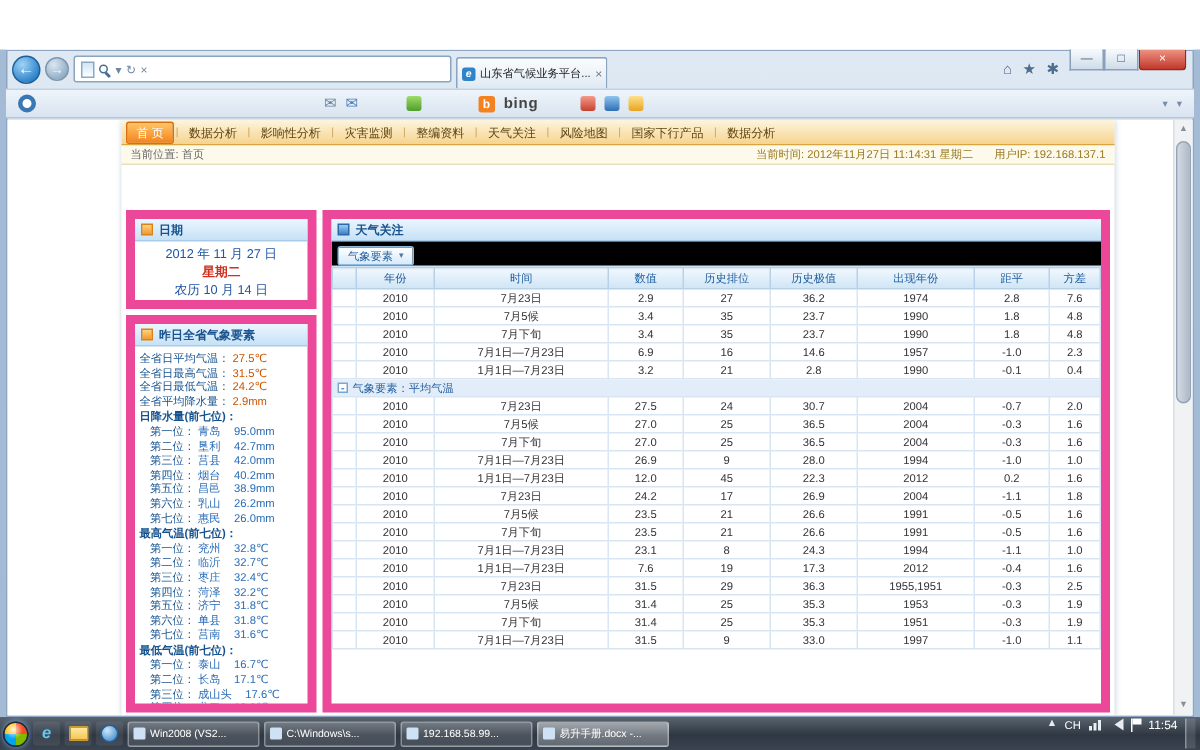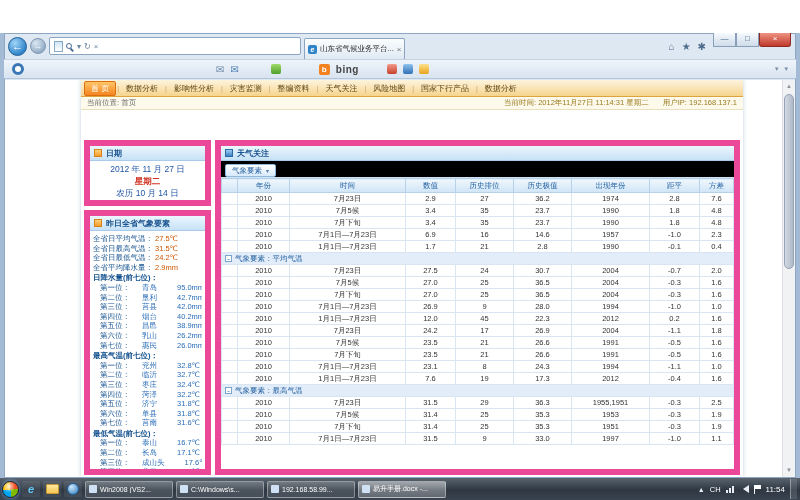--- a/index.html
+++ b/index.html
@@ -99,22 +99,22 @@
   .dl1{color:#2155a3}
   .dl2{color:#d03020;font-weight:bold}
   .dl3{color:#2e8b3a}
   .weatherp{position:absolute;left:0;top:70px;right:0;bottom:0;overflow:hidden}
   .wbody{padding:3px 3px;font-size:7.5px;line-height:9.6px;color:#14528f}
   .wline{display:flex;white-space:nowrap;overflow:hidden}
   .wlabel{color:#14528f}
   .wval{color:#cc5500;margin-left:2px}
   .wsec{font-weight:bold;color:#14528f;margin-top:1px}
   .wline.rank{padding-left:7px}
-  .wstation{color:#2a6db8;margin-left:12px}
-  .wval2{color:#2a6db8;margin-left:20px}
+  .wstation{color:#2a6db8;margin-left:2px}
+  .wval2{color:#2a6db8;margin-left:9px}
 
   .mainp{position:absolute;left:134px;right:3px;top:4px;bottom:2px;overflow:hidden}
   .subbar{height:17px;background:#000000;border-bottom:1px solid #cfe2f2;display:flex;align-items:flex-end;padding:0 4px}
   .filter-btn{height:13px;display:flex;align-items:center;gap:4px;padding:0 6px;
     background:linear-gradient(#ffffff,#d8eafa);border:1px solid #8fb9dd;border-radius:2px;font-size:7.5px;color:#1d5c9e}
   .fb-caret{font-size:6px;color:#4f79a3}
   table{width:100%;border-collapse:collapse;table-layout:fixed}
   th{height:14px;background:linear-gradient(#f0f7fd,#cfe5f6);border:1px solid #b7d1e9;
     font-size:7.5px;font-weight:normal;color:#1d5c9e;overflow:hidden;white-space:nowrap}
   td{height:12px;border:1px solid #d8e6f3;font-size:7.5px;color:#333;text-align:center;
@@ -135,21 +135,21 @@
   .qico.ie{color:#5fc8f5;font-weight:bold;font-style:italic}
   .qico.folder::before{content:'';width:11px;height:8px;background:linear-gradient(#ffe9a0,#f5c653);border:1px solid #c89b34;border-radius:1px}
   .qico.media::before{content:'';width:10px;height:10px;border-radius:50%;
     background:radial-gradient(circle at 35% 30%,#cde8fa,#2e7cc0);border:1px solid #1d5f9a}
   .taskbuttons{display:flex;gap:3px}
   .taskbtn{width:88px;height:17px;background:linear-gradient(rgba(255,255,255,.22),rgba(255,255,255,.08));
     border:1px solid rgba(255,255,255,.35);border-radius:2px;display:flex;align-items:center;gap:3px;padding:0 3px;color:#fff;overflow:hidden}
   .taskbtn.active{background:linear-gradient(rgba(255,255,255,.48),rgba(255,255,255,.22))}
   .tb-ico{flex:0 0 8px;width:8px;height:8px;background:#cfe2f5;border-radius:1px}
   .tb-txt{font-size:7px;white-space:nowrap;overflow:hidden}
-  .tray{margin-left:auto;display:flex;align-items:center;gap:5px;color:#e8edf3;padding-right:1px}
+  .tray{margin-left:auto;display:flex;gap:5px;color:#e8edf3;padding-right:1px}
   .tray .ic{font-size:7px}
   .ime{font-size:7.5px;color:#fff}
   .netico{display:flex;align-items:flex-end;gap:1px;height:8px}
   .netico i{width:2px;background:#e8edf3;display:block}
   .netico i:nth-child(1){height:3px}.netico i:nth-child(2){height:5px}.netico i:nth-child(3){height:7px}
   .volico{width:0;height:0;border:4px solid transparent;border-right:6px solid #e8edf3}
   .flagico{width:7px;height:9px;border-left:1px solid #fff;position:relative}
   .flagico::after{content:'';position:absolute;left:0;top:0;width:6px;height:4px;background:#fff}
   .clock{font-size:8px;color:#fff}
   .showdesk{width:7px;height:20px;background:rgba(255,255,255,.12);border-left:1px solid rgba(255,255,255,.35)}
@@ -455,21 +455,21 @@
                     <td>16</td>
                     <td>14.6</td>
                     <td>1957</td>
                     <td>-1.0</td>
                     <td>2.3</td>
                   </tr>
                   <tr class="data-row">
                     <td class="exp-col"></td>
                     <td>2010</td>
                     <td>1月1日—7月23日</td>
-                    <td>1.7</td>
+                    <td>3.2</td>
                     <td>21</td>
                     <td>2.8</td>
                     <td>1990</td>
                     <td>-0.1</td>
                     <td>0.4</td>
                   </tr>
                   <tr class="group-row">
                     <td class="group-td" colspan="9"><span class="exp">-</span><span class="glabel">气象要素：平均气温</span></td>
                   </tr>
                   <tr class="data-row">
@@ -574,23 +574,20 @@
                   <tr class="data-row">
                     <td class="exp-col"></td>
                     <td>2010</td>
                     <td>1月1日—7月23日</td>
                     <td>7.6</td>
                     <td>19</td>
                     <td>17.3</td>
                     <td>2012</td>
                     <td>-0.4</td>
                     <td>1.6</td>
-                  </tr>
-                  <tr class="group-row">
-                    <td class="group-td" colspan="9"><span class="exp">-</span><span class="glabel">气象要素：最高气温</span></td>
                   </tr>
                   <tr class="data-row">
                     <td class="exp-col"></td>
                     <td>2010</td>
                     <td>7月23日</td>
                     <td>31.5</td>
                     <td>29</td>
                     <td>36.3</td>
                     <td>1955,1951</td>
                     <td>-0.3</td>

